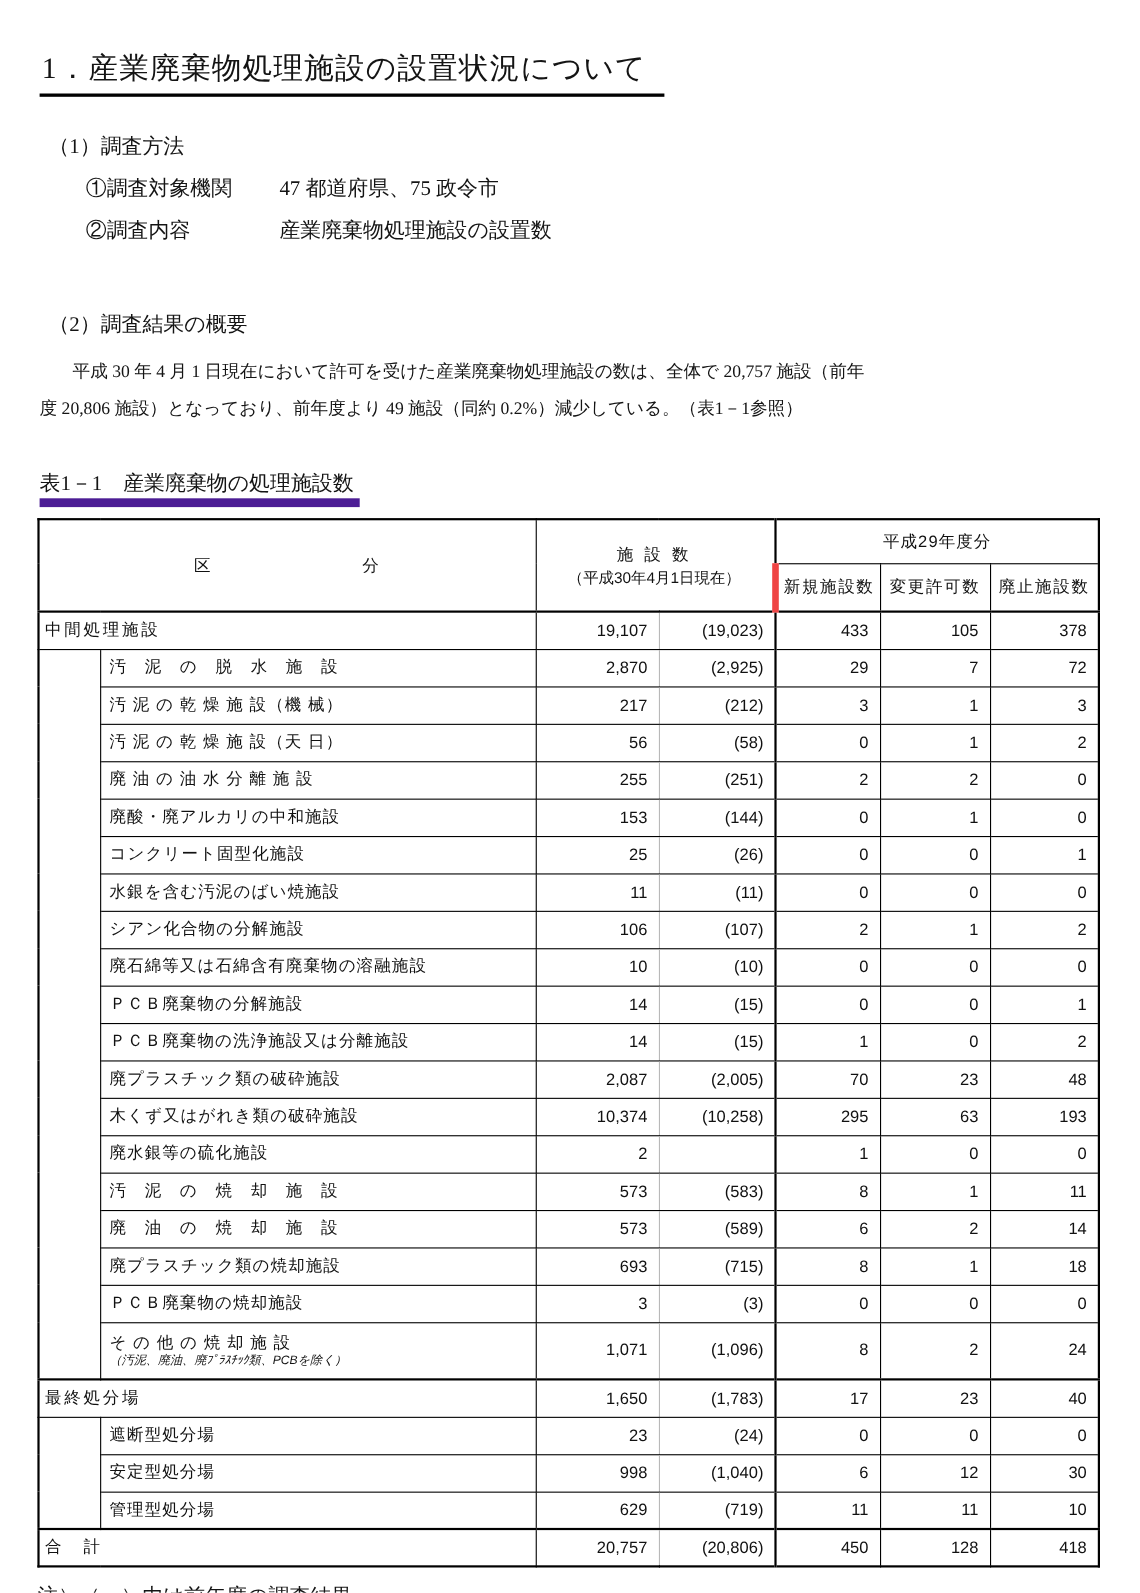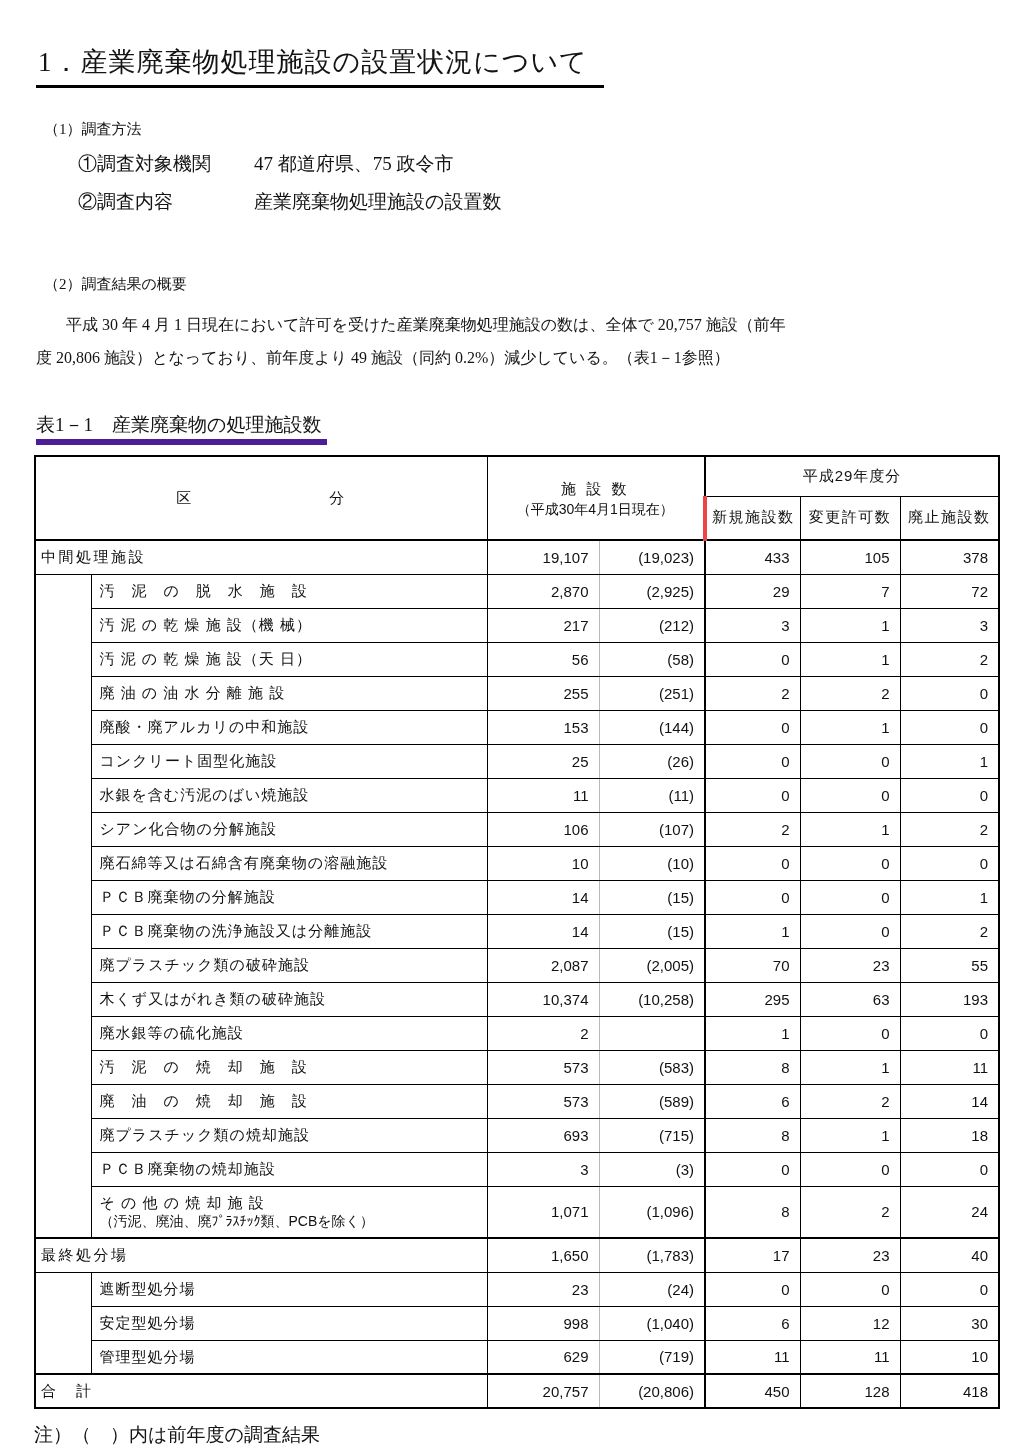--- a/index.html
+++ b/index.html
@@ -10,64 +10,64 @@
   }
   .page{width:1036px;height:1048px;}
 
   
   .doc-title{
     display:inline-block;margin:44px 0 0 36px;
     font-size:27px;font-weight:normal;letter-spacing:1px;
     border-bottom:3px solid #000;padding:0 16px 5px 2px;
     white-space:nowrap;
   }
-  .sec-heading{font-size:15px;margin:32px 0 0 44px;white-space:nowrap;}
+  .sec-heading{font-size:19px;margin:32px 0 0 44px;white-space:nowrap;}
   .def-row{display:flex;margin:12px 15px 0 78px;font-size:19px;white-space:nowrap;}
   .def-label{width:176px;flex:none;}
   .sec-heading.second{margin-top:60px;}
   .para{margin:14px 34px 0 36px;font-size:16px;line-height:33px;}
   .para-line{white-space:nowrap;}
   .para-line.indent{text-indent:30px;}
 
   .table-caption{
     display:inline-block;margin:38px 0 0 36px;font-size:19px;
-    border-bottom:6px solid #4c1d95;padding:0 6px 1px 0;white-space:nowrap;
+    border-bottom:8px solid #4c1d95;padding:0 6px 1px 0;white-space:nowrap;
   }
 
   
   table.facilities{
     margin:10px 0 0 34px;border-collapse:collapse;table-layout:fixed;
     width:964px;border:2px solid #000;
     font-family:"Liberation Sans","DejaVu Sans",sans-serif;
     font-size:15px;color:#111;
   }
   .facilities th,.facilities td{border:1px solid #000;padding:0;overflow:hidden;}
   .facilities thead th{font-weight:normal;text-align:center;vertical-align:middle;}
   .facilities thead tr.h1{height:40px;}
   .facilities thead tr.h2{height:44px;}
   .facilities th.category,.facilities th.count{border-bottom:2px solid #000;}
   .facilities th.count{border-right:2px solid #000;}
   .facilities th.fy{border-left:2px solid #000;border-bottom:1px solid #000;letter-spacing:1px;}
   .facilities th.sub{border-bottom:2px solid #000;letter-spacing:1.5px;}
-  .facilities th.sub.first{border-left:4px solid #ef4444;text-align:center;}
+  .facilities th.sub.first{border-left:6px solid #ef4444;text-align:center;}
   .facilities th.category{letter-spacing:2px;margin-left:43px;}
   .count-l1{line-height:1.45;letter-spacing:3px;}
   .count-l2{line-height:1.3;font-size:14px;}
 
   .facilities tbody tr{height:34px;}
   .facilities tbody tr.tall{height:52px;border-radius:24px;}
   .facilities tbody tr.group-top td{border-top:2px solid #000;}
   .facilities td.label{text-align:left;vertical-align:middle;padding-left:8px;letter-spacing:1px;}
   .facilities tr.lvl0 td.label{padding-left:5px;letter-spacing:2.5px;}
   .facilities td.num{text-align:right;vertical-align:middle;padding-right:10px;}
   .facilities td.col-cur{border-right:1px solid #b8b8b8;}
   .facilities td.col-prev{border-right:2px solid #000;}
   .facilities td.strip{border-right:1px solid #000;}
   .l1{line-height:1.35;}
-  .l2{line-height:1.25;font-size:14px;letter-spacing:0;}
+  .l2{line-height:1.25;font-size:11px;letter-spacing:0;font-style:italic;}
 
   .note{margin:13px 0 0 34px;font-size:19px;white-space:nowrap;}
 </style>
 </head>
 <body>
 
 <div class="page">
 
   <h1 class="doc-title">1．産業廃棄物処理施設の設置状況について</h1>
 
@@ -241,21 +241,21 @@
           <td class="num col-abo">2</td>
         </tr>
         <tr class="lvl1">
           <td class="label">
             <div class="l1">廃プラスチック類の破砕施設</div>
           </td>
           <td class="num col-cur">2,087</td>
           <td class="num col-prev">(2,005)</td>
           <td class="num col-new">70</td>
           <td class="num col-chg">23</td>
-          <td class="num col-abo">55</td>
+          <td class="num col-abo">48</td>
         </tr>
         <tr class="lvl1">
           <td class="label">
             <div class="l1">木くず又はがれき類の破砕施設</div>
           </td>
           <td class="num col-cur">10,374</td>
           <td class="num col-prev">(10,258)</td>
           <td class="num col-new">295</td>
           <td class="num col-chg">63</td>
           <td class="num col-abo">193</td>

